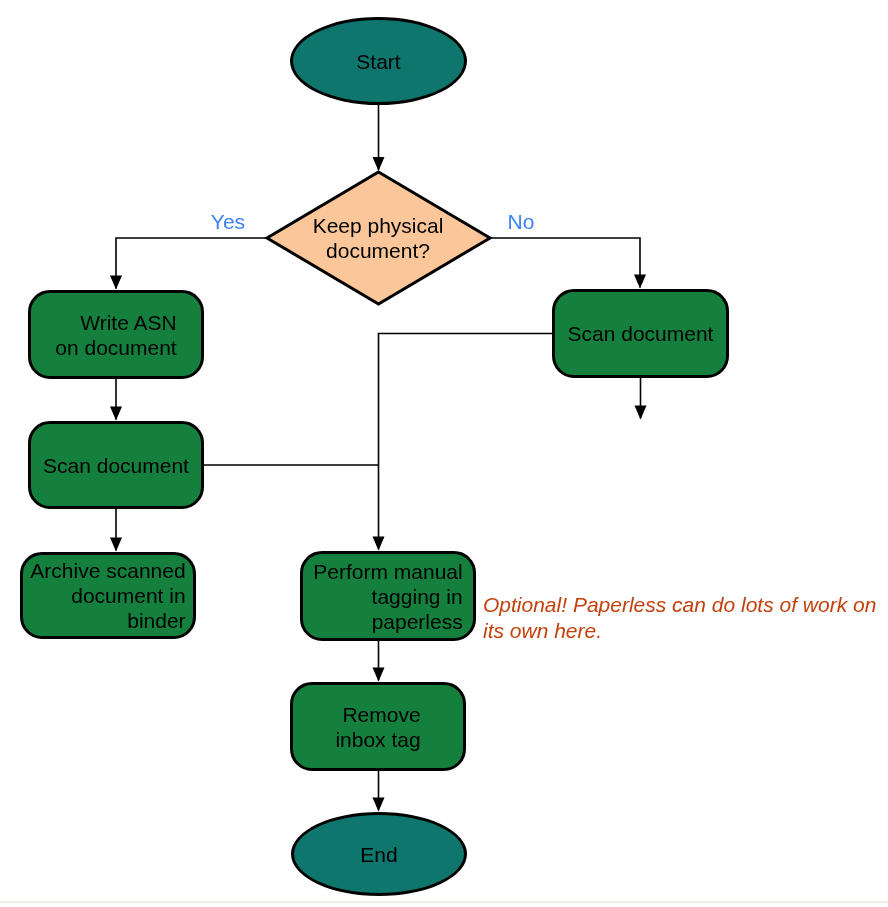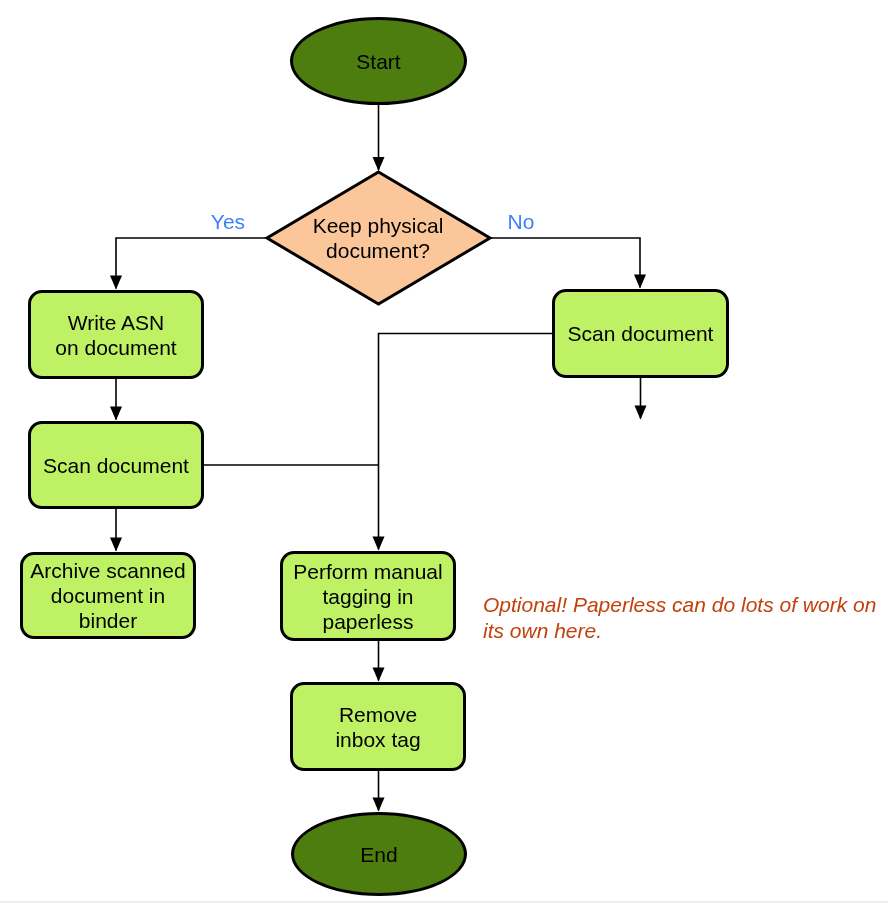--- a/index.html
+++ b/index.html
@@ -3,22 +3,22 @@
 <meta charset="utf-8">
 <style>
   html,body{margin:0;padding:0;background:#ffffff;}
   body{width:888px;height:907px;font-family:"Liberation Sans",sans-serif;}
   .canvas{position:relative;width:888px;height:907px;background:#ffffff;overflow:hidden;}
   svg.layer{position:absolute;left:0;top:0;width:888px;height:907px;}
   .edge{stroke:#000000;stroke-width:1.6;fill:none;}
   .diamond{stroke:#000000;stroke-width:3;stroke-linejoin:miter;}
   .node{position:absolute;box-sizing:border-box;display:flex;align-items:center;justify-content:center;
         text-align:center;font-size:21px;line-height:25px;color:#000000;}
-  .process{background:#bef264;border:3px solid #000000;border-radius:14px;}
-  .terminator{background:#4d7c0f;border:3px solid #000000;border-radius:50%;justify-content:center;}
+  .process{background:#15803d;border:3px solid #000000;border-radius:22px;text-align:right;}
+  .terminator{background:#0f766e;border:3px solid #000000;border-radius:50%;justify-content:center;}
   .decision-label{background:transparent;border:none;}
   .label{white-space:pre-line;}
   .edge-label{position:absolute;font-size:21px;line-height:24px;color:#3b82f6;text-align:center;width:46px;}
   .annotation{position:absolute;left:483px;top:592px;width:404px;font-size:21px;line-height:26px;
               font-style:italic;color:#c2410c;white-space:pre-line;}
   .bottom-artifact{position:absolute;left:0;top:901px;width:888px;height:2px;background:#f7ebea;}
 </style>
 </head>
 <body>
 
@@ -71,21 +71,21 @@
     <span class="label">Archive scanned
 document in
 binder</span>
   </div>
 
   <div class="node process" style="left:552px;top:289px;width:177px;height:89px;">
     <span class="label">Scan document</span>
   </div>
 
 
-  <div class="node process" style="left:280px;top:551px;width:176px;height:90px;">
+  <div class="node process" style="left:300px;top:551px;width:176px;height:90px;">
     <span class="label">Perform manual
 tagging in
 paperless</span>
   </div>
 
   <div class="annotation">Optional! Paperless can do lots of work on
 its own here.</div>
 
   <div class="node process" style="left:290px;top:682px;width:176px;height:89px;">
     <span class="label">Remove

